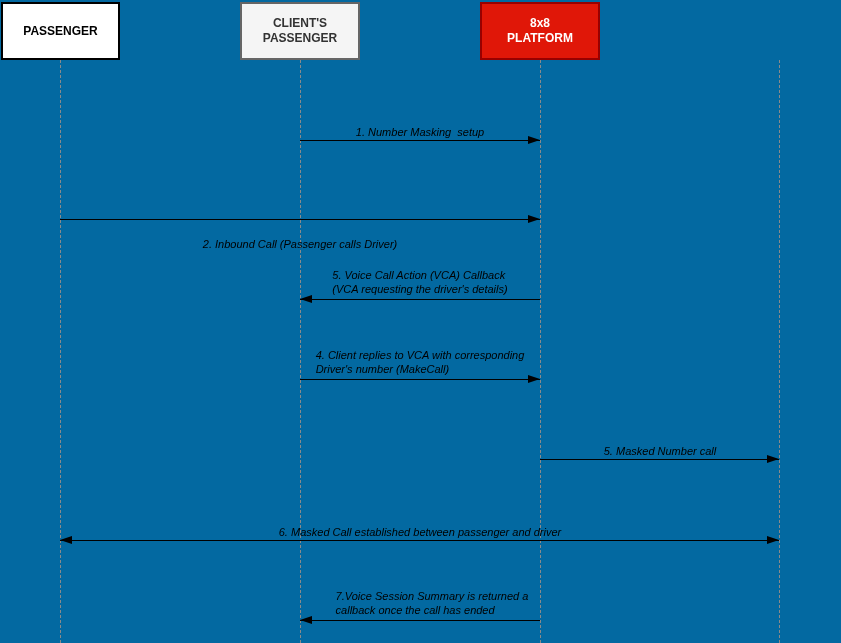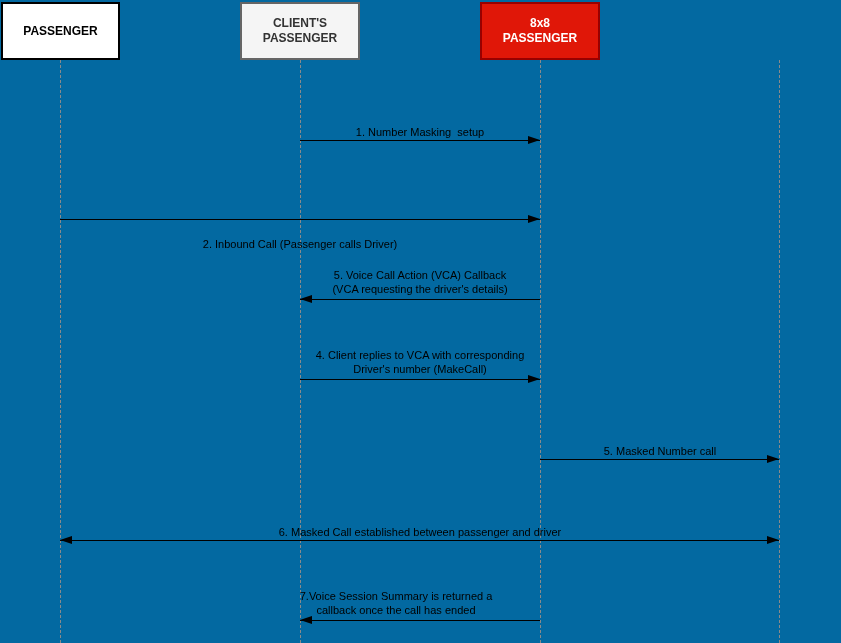--- a/index.html
+++ b/index.html
@@ -53,22 +53,22 @@
     position: absolute;
     height: 0;
     border-top: 1px solid #000000;
   }
   .msg-label {
     position: absolute;
     transform: translateX(-50%);
     font-size: 11px;
     line-height: 14px;
     color: #000000;
-    text-align: center;
     white-space: pre;
+    font-style: italic;
   }
   .arrow-right {
     position: absolute;
     width: 0;
     height: 0;
     border-left: 12px solid #000000;
     border-top: 4px solid transparent;
     border-bottom: 4px solid transparent;
   }
   .arrow-left {
@@ -87,21 +87,21 @@
 
   <div class="lifeline" style="left:60px;"></div>
   <div class="lifeline" style="left:300px;"></div>
   <div class="lifeline" style="left:540px;"></div>
   <div class="lifeline" style="left:779px;"></div>
 
   <div class="actor" style="left:1px;   width:119px;">PASSENGER</div>
   <div class="actor gray" style="left:240px; width:120px;">CLIENT'S
 PASSENGER</div>
   <div class="actor red" style="left:480px; width:120px;">8x8
-PASSENGER</div>
+PLATFORM</div>
 
   <div>
     <div class="msg-label" style="left:420px; top:125px;">1. Number Masking  setup</div>
     <div class="msg-line" style="left:300px; top:140px; width:240px;"></div>
     <div class="arrow-right" style="left:528px; top:136px;"></div>
   </div>
 
   <div>
     <div class="msg-label" style="left:300px; top:204px;margin-top:33px;">2. Inbound Call (Passenger calls Driver)</div>
     <div class="msg-line" style="left:60px; top:219px; width:480px;"></div>
@@ -129,19 +129,19 @@
   </div>
 
   <div>
     <div class="msg-label" style="left:420px; top:525px;">6. Masked Call established between passenger and driver</div>
     <div class="msg-line" style="left:60px; top:540px; width:719px;"></div>
     <div class="arrow-left" style="left:60px;  top:536px;"></div>
     <div class="arrow-right" style="left:767px; top:536px;"></div>
   </div>
 
   <div>
-    <div class="msg-label" style="left:396px; top:589px;">7.Voice Session Summary is returned a
+    <div class="msg-label" style="left:432px; top:589px;">7.Voice Session Summary is returned a
 callback once the call has ended</div>
     <div class="msg-line" style="left:300px; top:620px; width:240px;"></div>
     <div class="arrow-left" style="left:300px; top:616px;"></div>
   </div>
 
 </div>
 
 </body></html>

